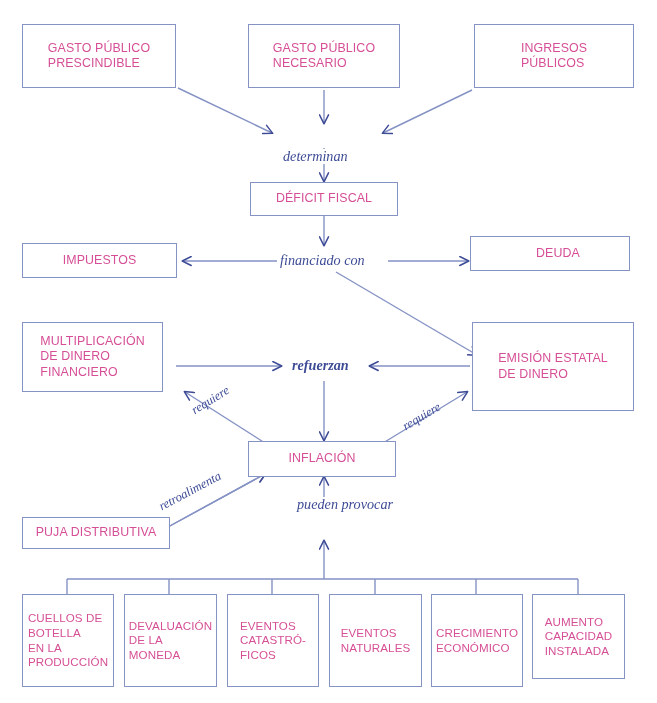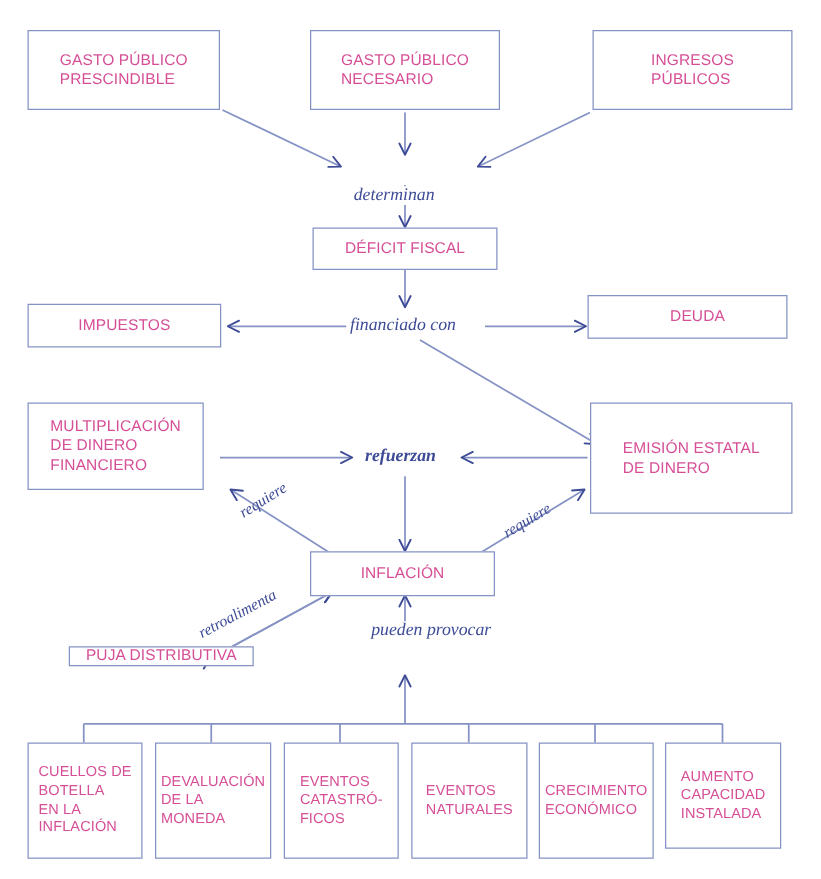--- a/index.html
+++ b/index.html
@@ -190,29 +190,29 @@
   </div>
 
   <div class="edge-label rot" style="left:160px; top:500px; transform: rotate(-28deg);">
     <span>retroalimenta</span>
   </div>
 
   <div class="edge-label" style="left:270px; top:497px;margin-left:24px;">
     <span>pueden provocar</span>
   </div>
 
-  <div class="node" style="left:22px; top:517px; width:148px; height:16px;margin-left:33px;">
+  <div class="node" style="left:22px; top:517px; width:148px; height:32px;">
     <span>PUJA DISTRIBUTIVA</span>
   </div>
 
   <div class="node small" style="left:22px; top:594px; width:92px; height:93px;">
     <span>CUELLOS DE
 BOTELLA
 EN LA
-INFLACIÓN</span>
+PRODUCCIÓN</span>
   </div>
 
   <div class="node small" style="left:124px; top:594px; width:93px; height:93px;">
     <span>DEVALUACIÓN
 DE LA
 MONEDA</span>
   </div>
 
   <div class="node small" style="left:227px; top:594px; width:92px; height:93px;">
     <span>EVENTOS

